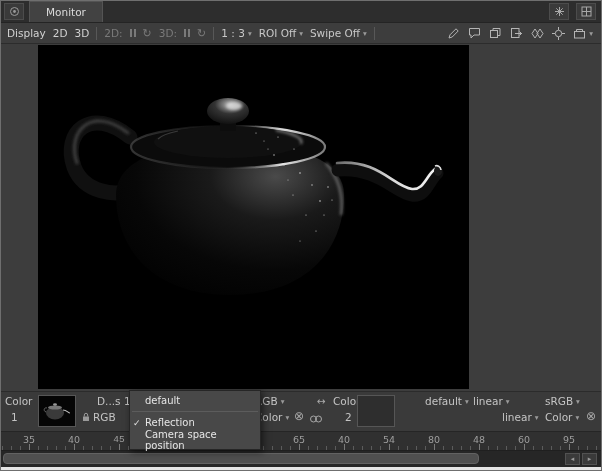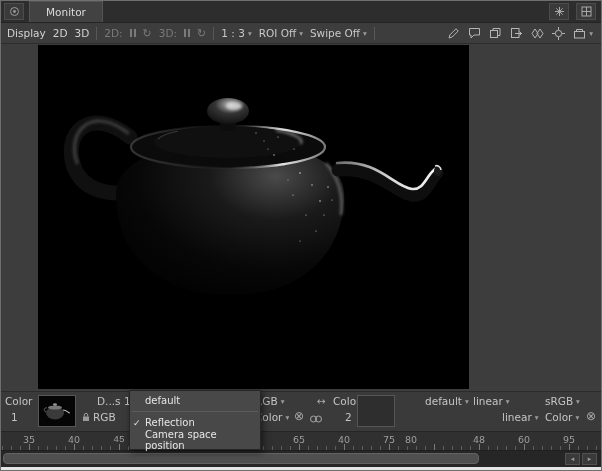--- a/index.html
+++ b/index.html
@@ -400,23 +400,23 @@
       <span class="tick-label" style="left: 163px;">50</span>
       <i class="tick major" style="left: 208px;"></i>
       <span class="tick-label" style="left: 208px;">55</span>
       <i class="tick major" style="left: 253px;"></i>
       <span class="tick-label" style="left: 253px;">60</span>
       <i class="tick major" style="left: 298px;"></i>
       <span class="tick-label" style="left: 298px;">65</span>
       <i class="tick major" style="left: 343px;"></i>
       <span class="tick-label" style="left: 343px;">40</span>
       <i class="tick major" style="left: 388px;"></i>
-      <span class="tick-label" style="left: 388px;">75</span>
+      <span class="tick-label" style="left: 388px;">54</span>
       <i class="tick major" style="left: 433px;"></i>
-      <span class="tick-label" style="left: 410px;">80</span>
+      <span class="tick-label" style="left: 433px;">80</span>
       <i class="tick major" style="left: 478px;"></i>
       <span class="tick-label" style="left: 478px;">48</span>
       <i class="tick major" style="left: 523px;"></i>
       <span class="tick-label" style="left: 523px;">60</span>
       <i class="tick major" style="left: 568px;"></i>
       <span class="tick-label" style="left: 568px;">95</span>
     </div>
 
   <div class="scrollbar">
     <div class="sb-thumb"></div>

